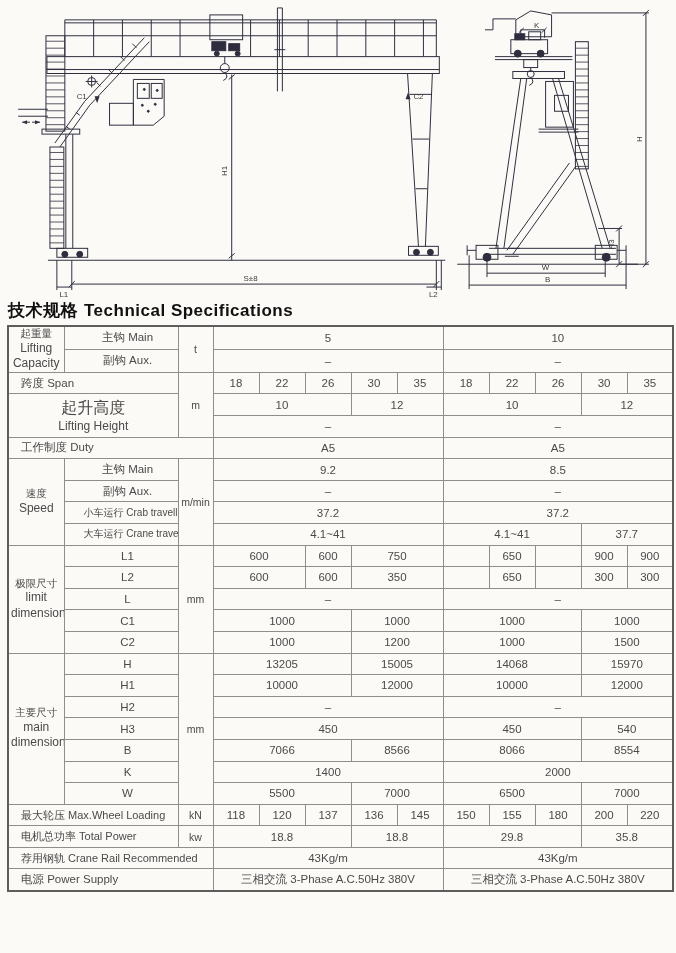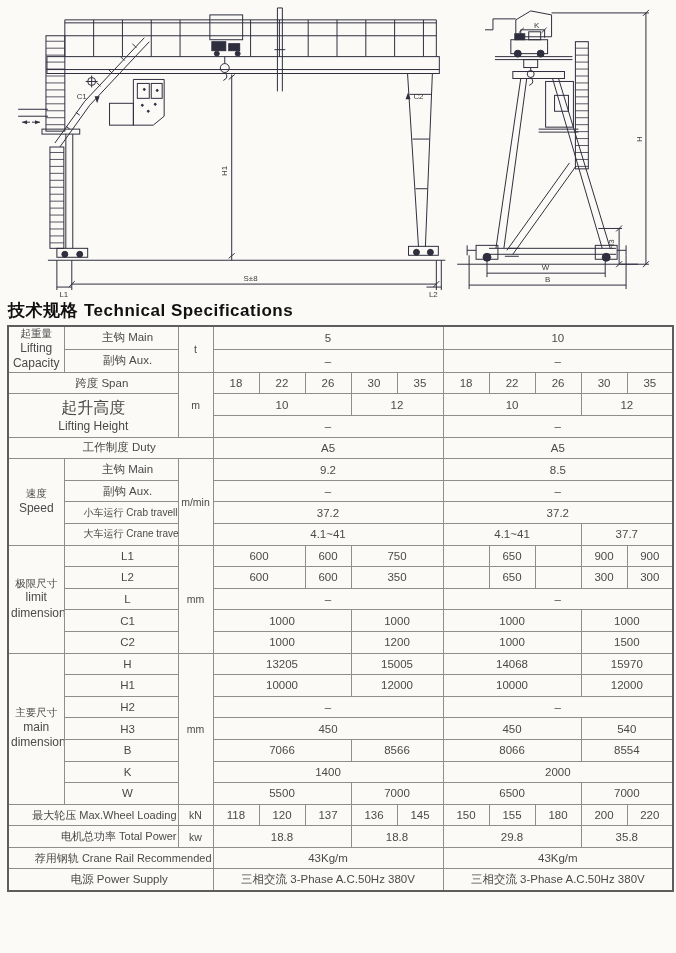--- a/index.html
+++ b/index.html
@@ -5,22 +5,22 @@
   html,body{margin:0;padding:0;background:#f5f4f0;}
   .page{width:676px;height:953px;background:#fbfaf7;font-family:"Liberation Sans",sans-serif;overflow:hidden;position:relative;}
   .drawing{width:676px;height:298px;}
   .drawing svg{display:block;}
   .title{margin:0;padding:1px 8px 3px 8px;font-size:17px;font-weight:bold;color:#101010;letter-spacing:0.5px;}
   .title .en{margin-left:6px;}
   table{border-collapse:collapse;table-layout:fixed;width:665px;margin-left:7px;border:2px solid #5d5d5d;}
   td{border:1px solid #8e8e8e;height:20.6px;font-size:11.5px;color:#4a4a4a;text-align:center;padding:0 1px;overflow:hidden;white-space:nowrap;}
   td.lab{text-align:center;padding-left:14px;}
   td.labsm{font-size:10px;padding-left:19px;}
-  td.lab2{text-align:center;padding-left:18px;}
-  td.lab3{text-align:right;padding-left:12px;font-size:11px;}
+  td.lab2{text-align:left;padding-left:12px;}
+  td.lab3{text-align:left;padding-left:12px;font-size:11px;}
   td.unit{font-size:10.5px;}
   td.grp, td.grpb{white-space:normal;padding:0 2px;}
   td.grp span{display:block;font-size:12px;line-height:1.3;color:#4a4a4a;}
   td.grp span:first-child{font-size:10.5px;}
   td.grpb span{display:block;font-size:12px;line-height:1.35;}
   td.grpb span:first-child{font-size:16px;}
   .dimtext text{font-size:8px;fill:#3b3b3b;stroke:none;text-anchor:middle;font-family:"Liberation Sans",sans-serif;}
 </style>
 </head>
 <body>

